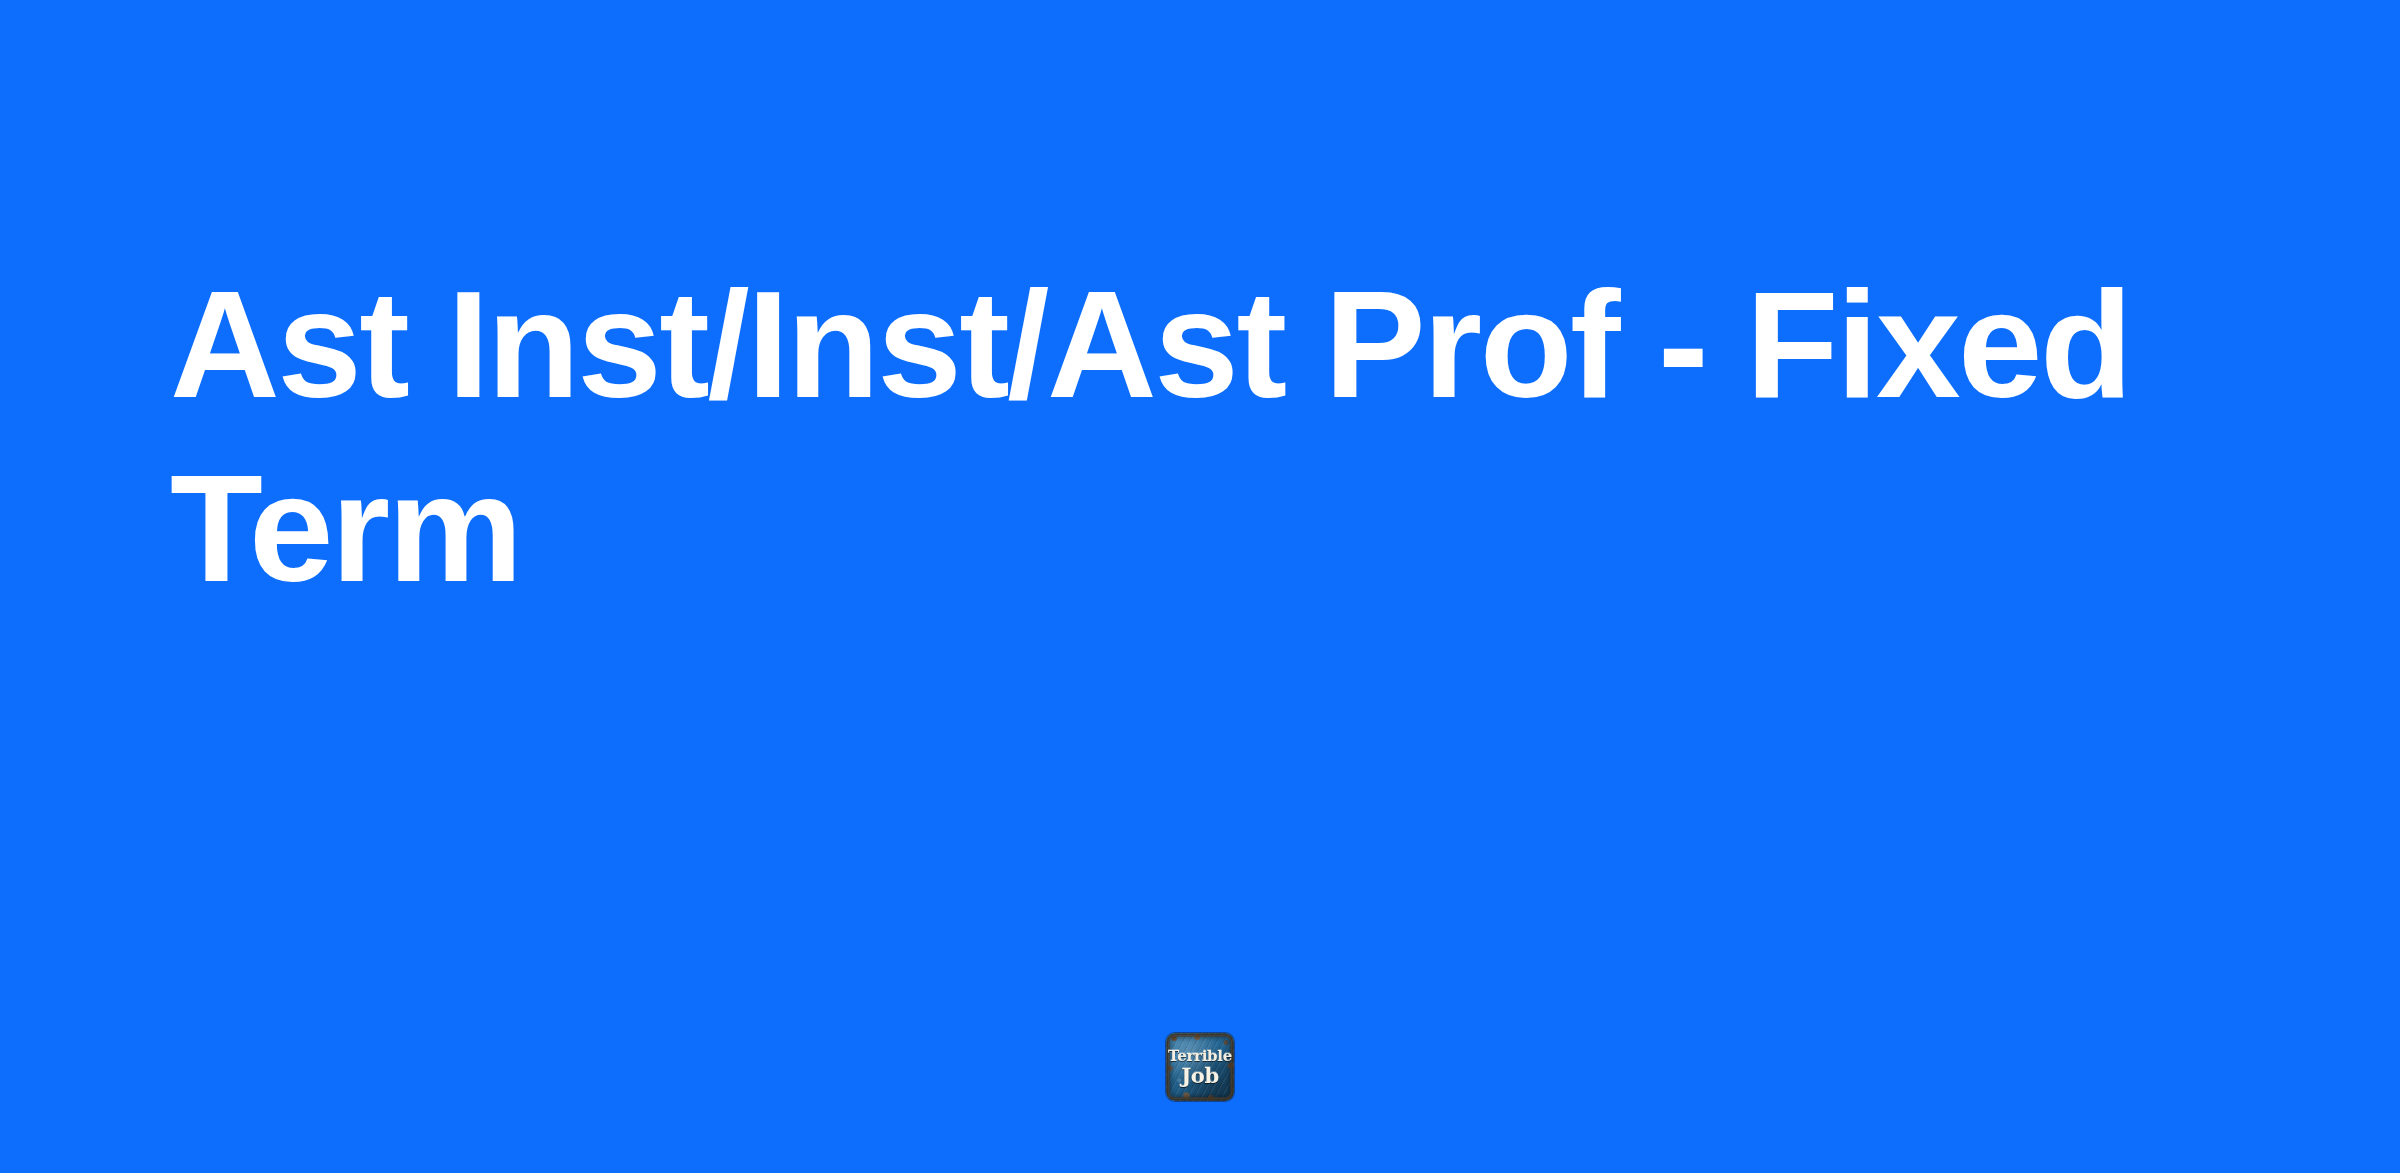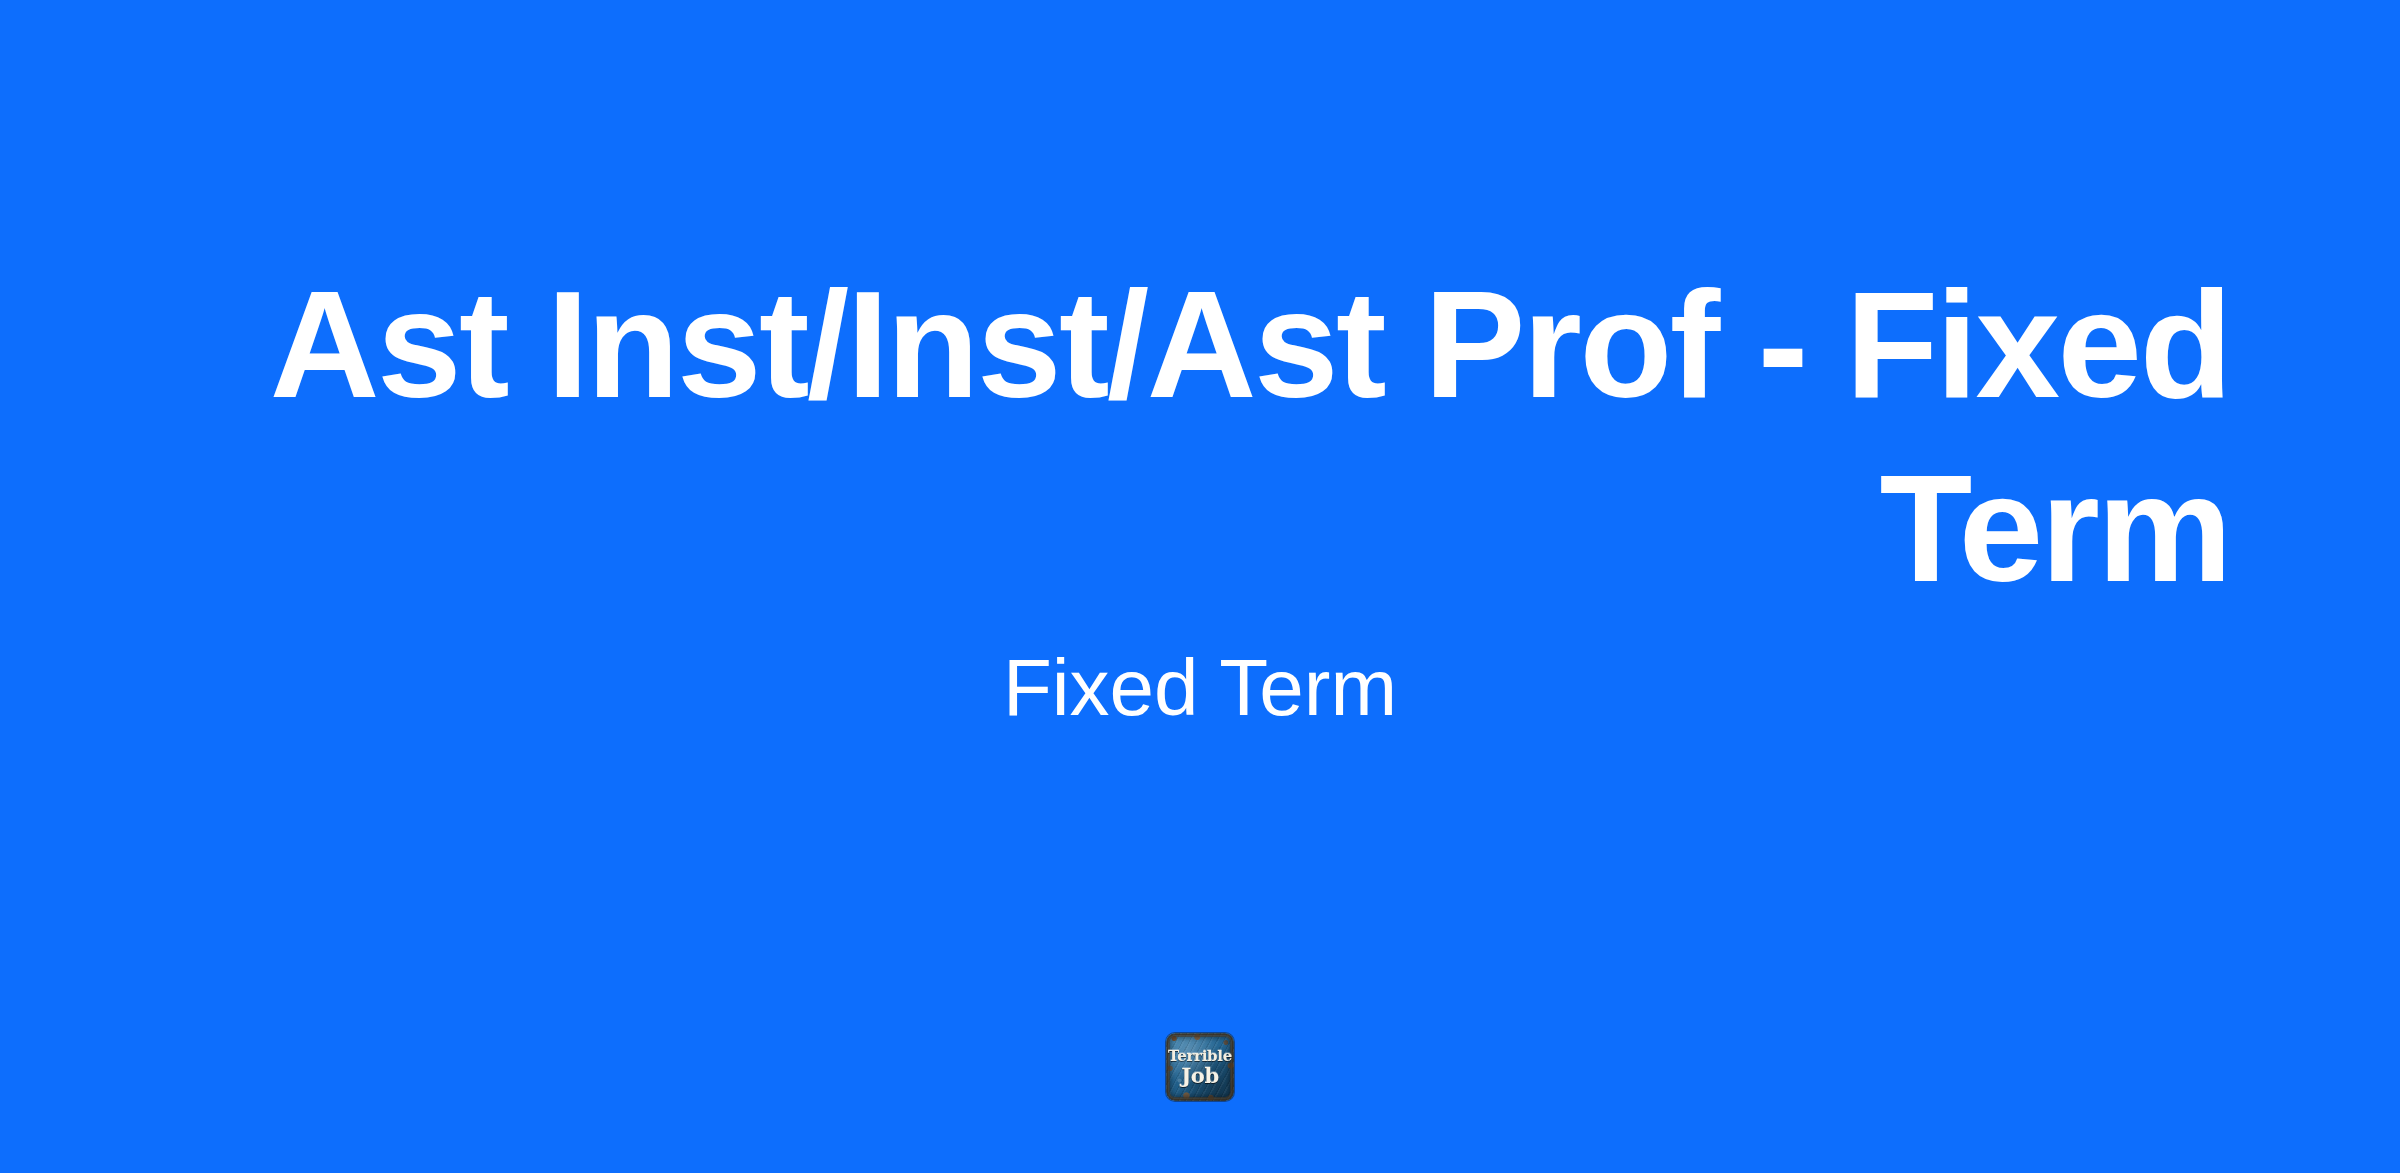--- a/index.html
+++ b/index.html
@@ -41,21 +41,21 @@
     padding: 0 170px;
     width: 2400px;
     box-sizing: border-box;
     margin-top: 252px;
     font-family: "Liberation Sans", sans-serif;
     font-weight: bold;
     font-size: 152px;
     line-height: 184px;
     letter-spacing: -2.5px;
     color: #ffffff;
-    text-align: right;
+    text-align: left;
     word-break: normal;
   }
 
   .hero-subtitle {
     margin: 0;
     padding: 0 170px;
     width: 2400px;
     box-sizing: border-box;
     margin-top: 20px;
     font-family: "Liberation Sans", sans-serif;
@@ -154,21 +154,20 @@
 </style>
 </head>
 <body>
 
 <div class="page">
 
   <div class="hero">
 
     <h1 class="hero-title">Ast Inst/Inst/Ast Prof - Fixed Term</h1>
 
-    <h2 class="hero-subtitle">Fixed Term</h2>
 
   </div>
 
   <div class="logo-wrap">
     <div class="logo-badge">
       <div class="logo-text">
         <span class="logo-line1">Terrible</span>
         <span class="logo-line2">Job</span>
       </div>
     </div>

